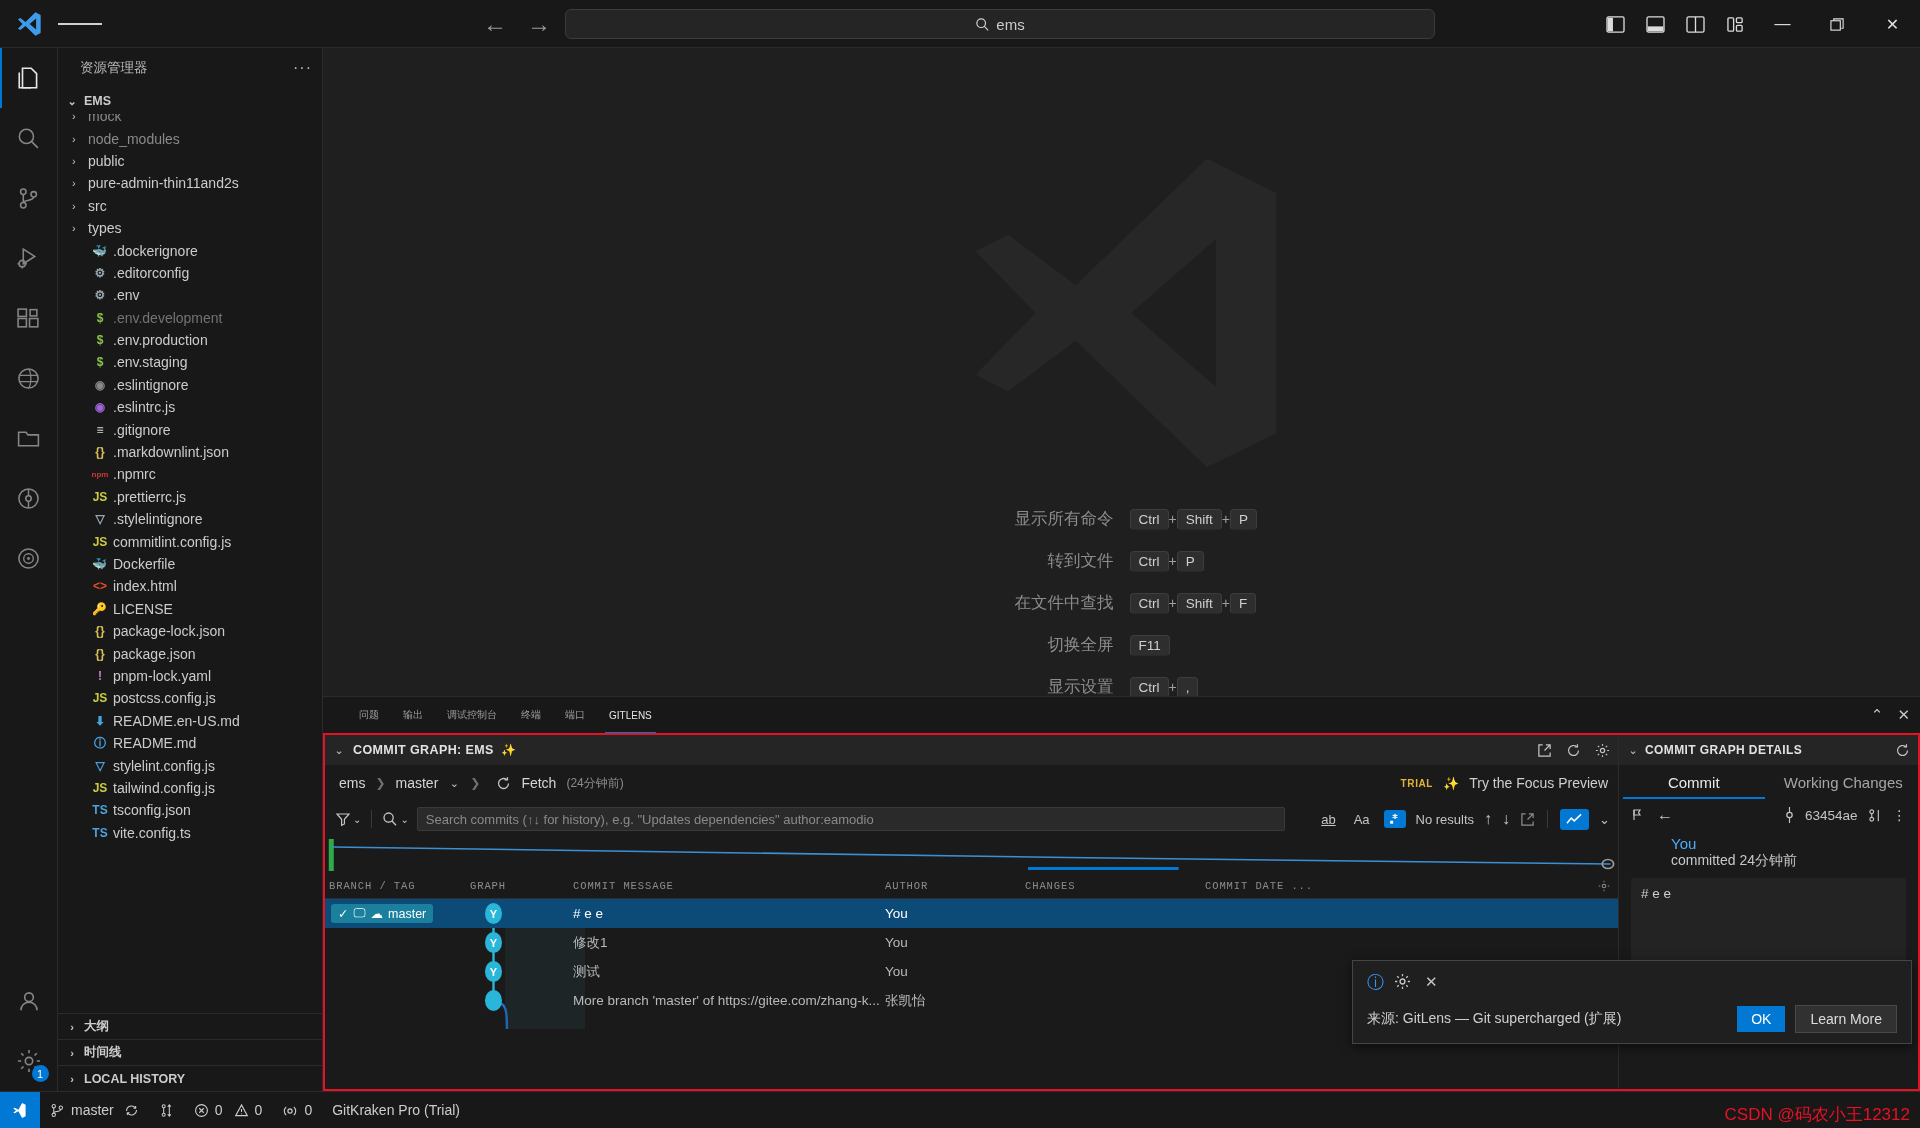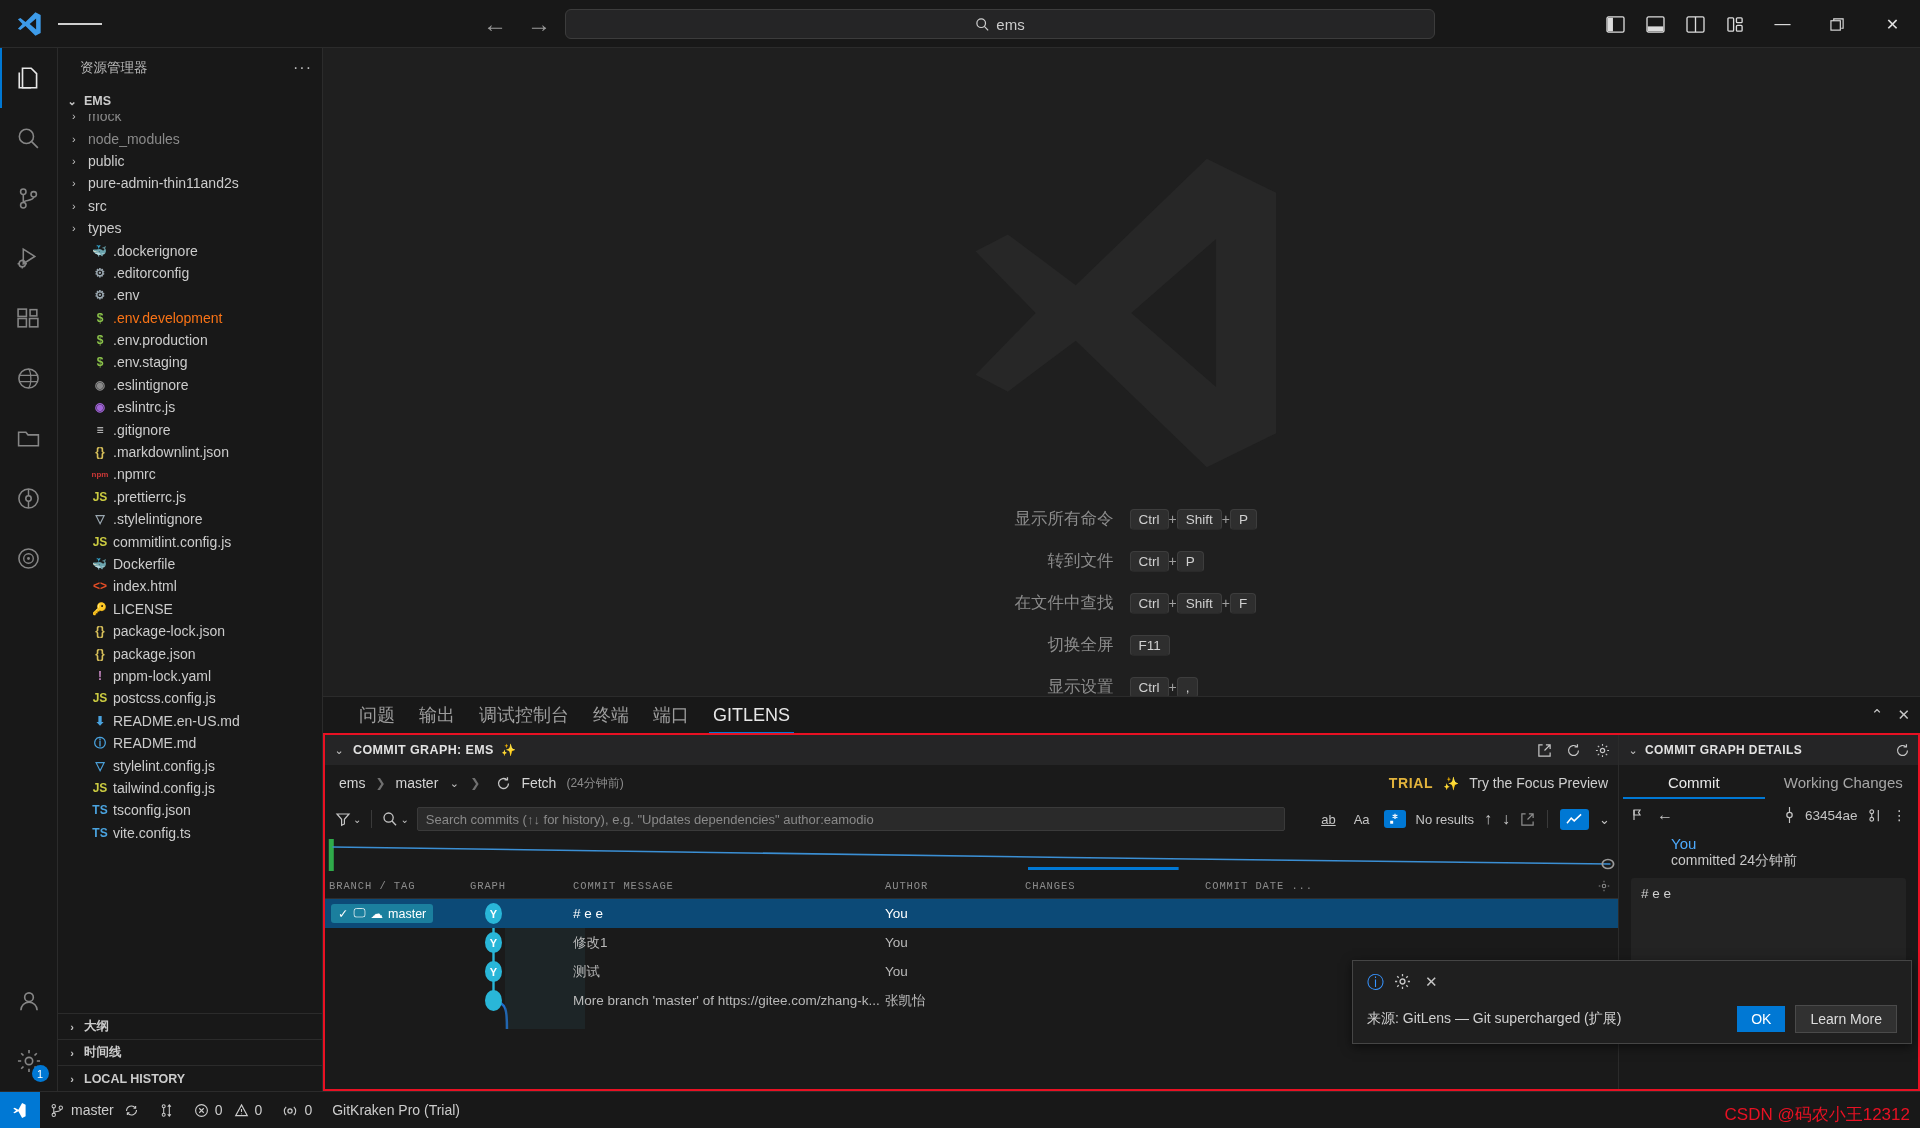--- a/index.html
+++ b/index.html
@@ -76,37 +76,37 @@
   .wm { position:absolute; left: 50%; top: 265px; transform: translate(-50%,-50%); opacity:1; }
   .keys { position:absolute; left:0; right:0; top: 460px; display:flex; flex-direction:column; gap: 20px; }
   .keyrow { display:flex; align-items:center; justify-content:center; gap: 16px; }
   .keyrow .label { width: 230px; text-align:right; color:#8c8c8c; font-size:16.5px; }
   .keyrow .combo { width: 230px; display:flex; align-items:center; font-size:14px; color:#a0a0a0; }
   .kbd { background:#2e2e2e; border:1px solid #3d3d3d; border-bottom-color:#2a2a2a; border-radius:4px; padding: 2px 8px; font-size:13.5px; color:#d0d0d0; }
 
   
   .panel { height: 395px; background:#181818; display:flex; flex-direction:column; flex:none; border-top:1px solid #2b2b2b; }
   .panel-tabs { height: 36px; display:flex; align-items:stretch; padding-left: 24px; position:relative; }
-  .ptab { padding: 0 12px; display:flex; align-items:center; font-size:18px; color:#9d9d9d; cursor:pointer; position:relative; }
+  .ptab { padding: 0 12px; display:flex; align-items:center; font-size:10px; color:#9d9d9d; cursor:pointer; position:relative; }
   .ptab.active { color:#e7e7e7; }
   .ptab.active::after { content:""; position:absolute; left:8px; right:8px; bottom:0; height:1.5px; background:#0078d4; }
   .panel-actions { position:absolute; right:10px; top:0; height:36px; display:flex; align-items:center; gap:14px; color:#c5c5c5; }
   .panel-actions span { cursor:pointer; font-size:15px; }
 
   
   .gl-wrap { flex:1; display:flex; min-height:0; border: 2px solid #e81123; border-top:2px solid #e81123; }
   .gl-main { flex:1; display:flex; flex-direction:column; min-width:0; background:#1a1a1a; }
   .gl-header { height: 30px; background:#252526; display:flex; align-items:center; gap:8px; padding-left: 8px; position:relative; }
   .gl-header .t { font-size: 12.5px; font-weight:bold; color:#e2e2e2; letter-spacing:.4px; }
   .gl-header-actions { position:absolute; right:8px; display:flex; gap:14px; align-items:center; color:#c5c5c5; font-size:14px; }
   .gl-bread { height: 36px; display:flex; align-items:center; gap:10px; padding-left: 14px; font-size:14px; color:#d4d4d4; position:relative; background:#1a1a1a; }
   .gl-bread .sep { color:#707070; font-size:12px; }
   .gl-bread .dim { color:#8c8c8c; font-size:12px; }
   .gl-trial { position:absolute; right: 10px; display:flex; align-items:center; gap:10px; font-size:13px; }
-  .trial-badge { color:#e2b33c; font-weight:bold; font-size:14px; letter-spacing:.6px;text-align:center; }
+  .trial-badge { color:#e2b33c; font-weight:bold; font-size:10px; letter-spacing:.6px;text-align:center; }
   .focus-link { color:#cfcfcf; font-size:14px; cursor:pointer; }
   .gl-search { height: 36px; display:flex; align-items:center; gap:8px; padding-left:10px; background:#1a1a1a; position:relative; }
   .gl-ic-btn { display:flex; align-items:center; gap:2px; color:#c5c5c5; cursor:pointer; font-size:14px; }
   .vline { width:1px; height:18px; background:#3a3a3a; margin:0 2px; }
   .gl-input { flex:1; height:24px; background:#2a2a2a; border:1px solid #3a3a3a; border-radius:2px; color:#8a8a8a; font-size:13px; display:flex; align-items:center; padding:0 8px; margin-right: 24px; }
   .gl-srch-right { display:flex; align-items:center; gap:10px; padding-right: 8px; color:#c5c5c5; font-size:13px; }
   .pill { padding:2px 4px; border-radius:3px; cursor:pointer; font-size:13px; }
   .pill.on { background:#0078d4; color:#fff; }
   .minimap { height: 36px; background:#1a1a1a; position:relative; overflow:hidden; }
   .cols { height: 26px; display:flex; align-items:center; font-size:10.5px; letter-spacing:.9px; color:#8c8c8c;
@@ -351,21 +351,21 @@
           <div class="row file">
             <span class="ic" style="color:#9aa7b0;font-size:12px">⚙</span>
             <span style="color:#cccccc">.editorconfig</span>
           </div>
           <div class="row file">
             <span class="ic" style="color:#9aa7b0;font-size:12px">⚙</span>
             <span style="color:#cccccc">.env</span>
           </div>
           <div class="row file">
             <span class="ic" style="color:#8bc34a;font-size:12px">$</span>
-            <span style="color:#f97316">.env.development</span>
+            <span style="color:#737373">.env.development</span>
           </div>
           <div class="row file">
             <span class="ic" style="color:#8bc34a;font-size:12px">$</span>
             <span style="color:#cccccc">.env.production</span>
           </div>
           <div class="row file">
             <span class="ic" style="color:#8bc34a;font-size:12px">$</span>
             <span style="color:#cccccc">.env.staging</span>
           </div>
           <div class="row file">

